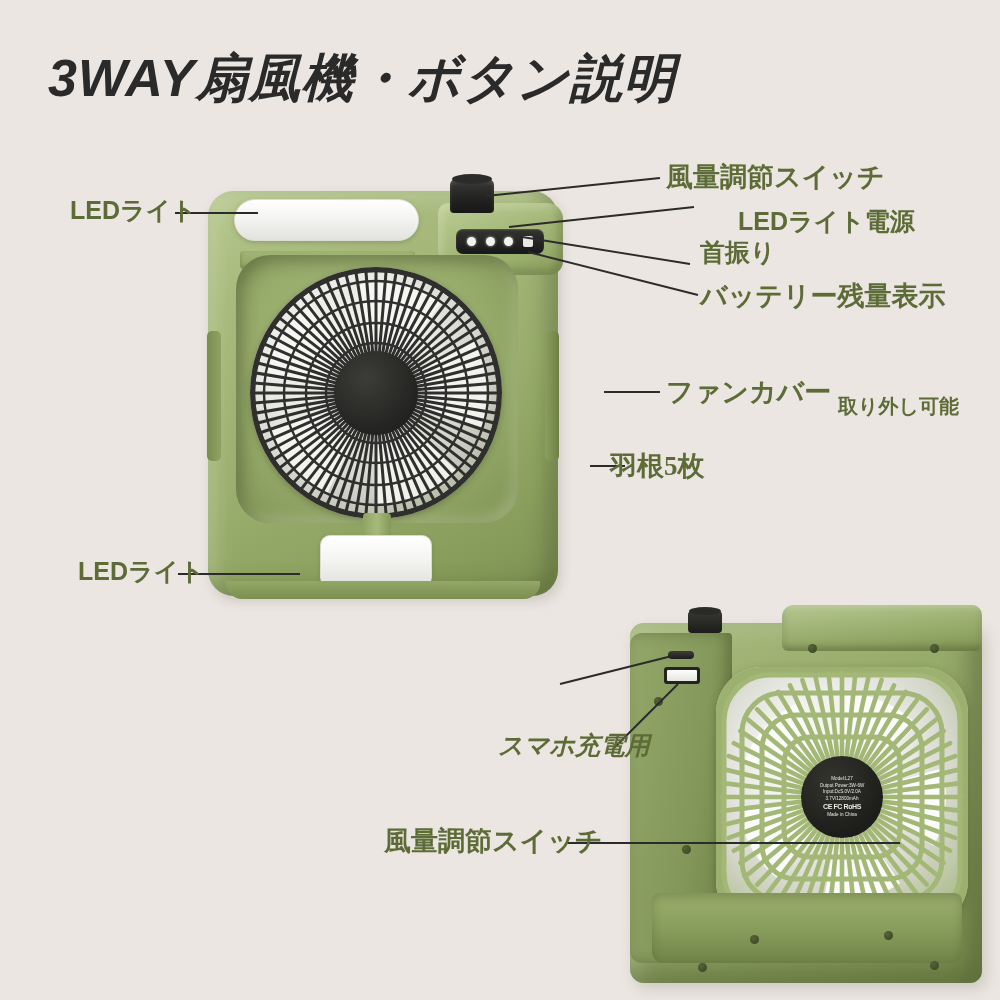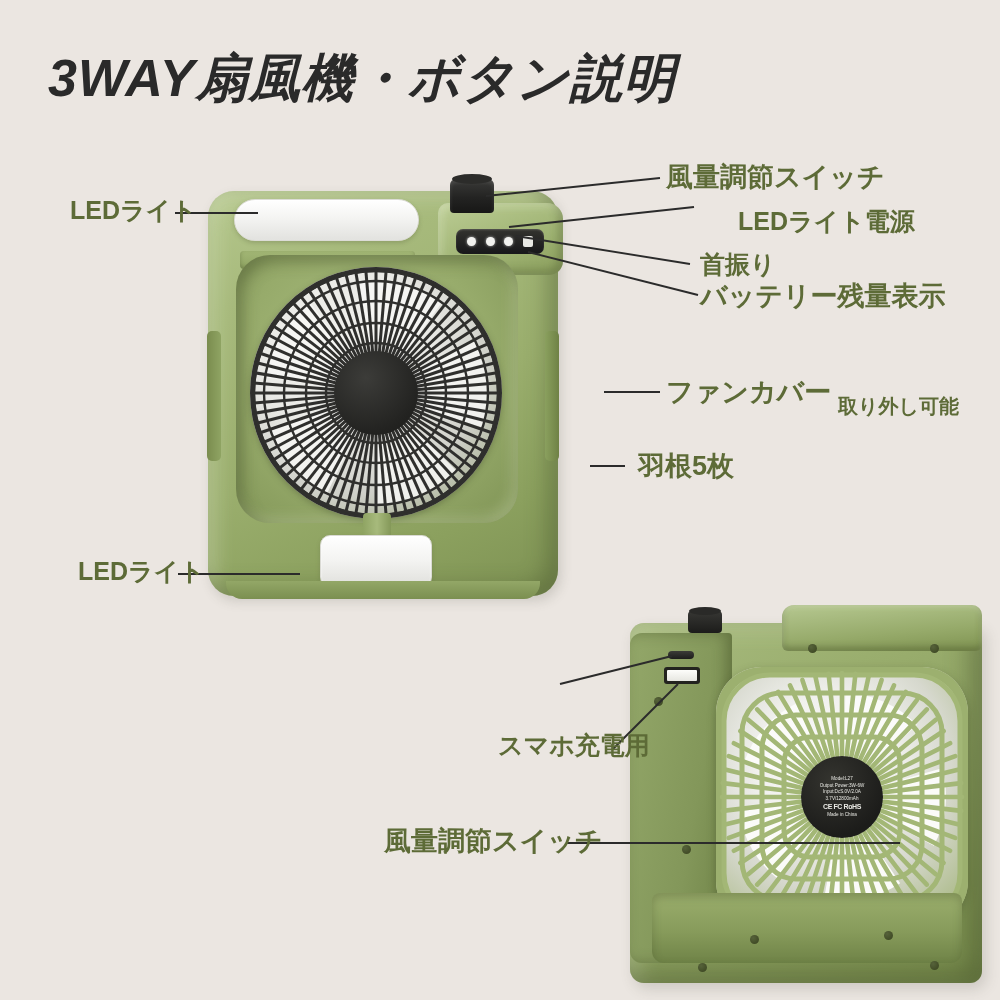--- a/index.html
+++ b/index.html
@@ -420,28 +420,28 @@
   </svg>
 
   <div class="label lb-md" style="left:30px;  top:198px;">LEDライト</div>
 
   <div class="label lb-md" style="left:38px;  top:559px;">LEDライト</div>
 
   <div class="label lb-md" style="left:698px; top:209px;">LEDライト電源</div>
 
   <div class="label lb-lg" style="left:666px; top:164px;">風量調節スイッチ</div>
 
-  <div class="label lb-md" style="left:660px; top:252px;">首振り</div>
+  <div class="label lb-md" style="left:660px; top:240px;">首振り</div>
 
   <div class="label lb-lg" style="left:666px; top:379px;">ファンカバー</div>
 
   <div class="label lb-lg" style="left:700px; top:283px;">バッテリー残量表示</div>
 
   <div class="label lb-sm" style="left:838px; top:384px;margin-top:12px;">取り外し可能</div>
 
-  <div class="label lb-lg" style="left:638px; top:453px;">羽根5枚</div>
-
-
-  <div class="label lb-md" style="left:458px; top:733px;">スマホ充電用</div>
+  <div class="label lb-lg" style="left:610px; top:453px;font-family:Liberation Serif, serif;">羽根5枚</div>
+
+
+  <div class="label lb-md" style="left:458px; top:733px;font-style:italic;">スマホ充電用</div>
 
   <div class="label lb-lg" style="left:384px; top:828px;">風量調節スイッチ</div>
 
 </div>
 
 </body></html>

